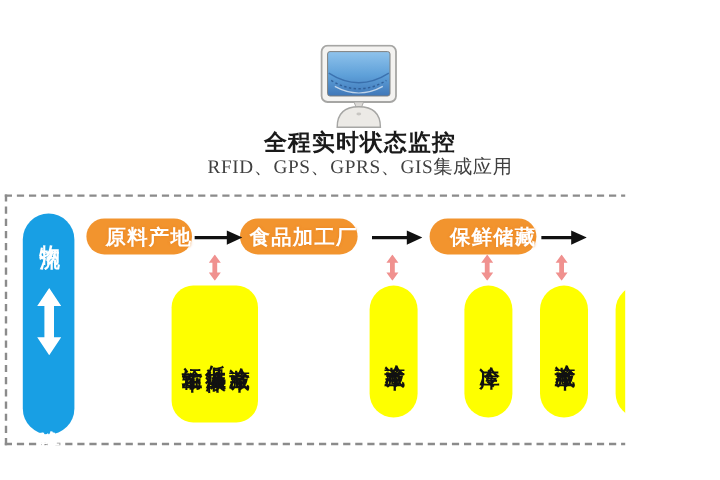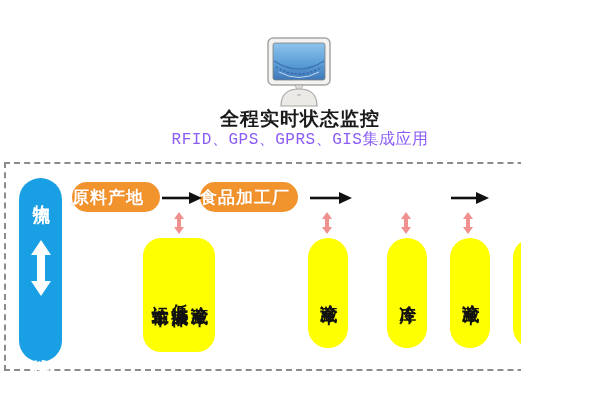--- a/index.html
+++ b/index.html
@@ -4,41 +4,41 @@
 <style>
   html,body{margin:0;padding:0;background:#ffffff;}
   body{font-family:"Liberation Sans","DejaVu Sans",sans-serif;}
   .stage{position:relative;width:521px;height:400px;background:#ffffff;overflow:hidden;}
 
   
   .monitor{position:absolute;left:264px;top:37px;width:70px;height:70px;}
   .title{position:absolute;left:0;top:106px;width:600px;text-align:center;
          font-size:19px;font-weight:bold;color:#1a1a1a;letter-spacing:1px;}
   .subtitle{position:absolute;left:0;top:129px;width:600px;text-align:center;
-         font-family:Liberation Mono, monospace;
-         font-size:16px;color:#8b5cf6;letter-spacing:0.5px;}
+         font-family:Liberation Serif, serif;
+         font-size:16px;color:#404040;letter-spacing:0.5px;}
 
   
   .frame{position:absolute;left:4px;top:162px;width:580px;height:209px;
          border:2px dashed #8b8b8b;box-sizing:border-box;background:transparent;}
 
   
   .chain{position:absolute;left:19px;top:178px;width:43px;height:184px;
          background:#189fe4;border-radius:22px;display:flex;flex-direction:column;
          align-items:center;justify-content:space-between;padding:13px 0;box-sizing:border-box;}
   .chain .vtext{color:#fff;}
 
   
   .vtext{writing-mode:vertical-rl;text-orientation:upright;
          font-weight:bold;font-size:17px;letter-spacing:2px;line-height:1.1;color:#111;}
 
   
   .station{position:absolute;top:182px;height:30px;background:#f2942e;border-radius:15px;
            color:#ffffff;font-weight:bold;font-size:17px;letter-spacing:1px;
-           display:flex;align-items:center;justify-content:flex-start;
+           display:flex;align-items:center;justify-content:flex-end;
            text-shadow:0 0 2px rgba(230,120,20,0.7);}
   .s0{left:72px;width:88px;}
   .s1{left:200px;width:98px;}
   .s2{left:358px;width:89px;}
   .s3{left:493px;width:74px;}
 
   
   .harrow{position:absolute;top:191px;height:14px;}
   .a0{left:162px;width:40px;}
   .a1{left:310px;width:42px;}
@@ -94,20 +94,23 @@
     </span>
     <span class="vtext">冷链</span>
   </div>
 
   <div class="station s0">
     <span>原料产地</span>
   </div>
   <div class="station s1">
     <span>食品加工厂</span>
   </div>
+  <div class="station s2">
+    <span>保鲜储藏</span>
+  </div>
 
   <div class="harrow a0">
     <svg width="40" height="14" viewBox="0 0 40 14">
         <line x1="0" y1="7" x2="29" y2="7" stroke="#111" stroke-width="2.6"></line>
         <path d="M40,7 L27,1 L27,13 Z" fill="#111"></path>
       </svg>
   </div>
   <div class="harrow a1">
     <svg width="42" height="14" viewBox="0 0 42 14">
         <line x1="0" y1="7" x2="31" y2="7" stroke="#111" stroke-width="2.6"></line>

